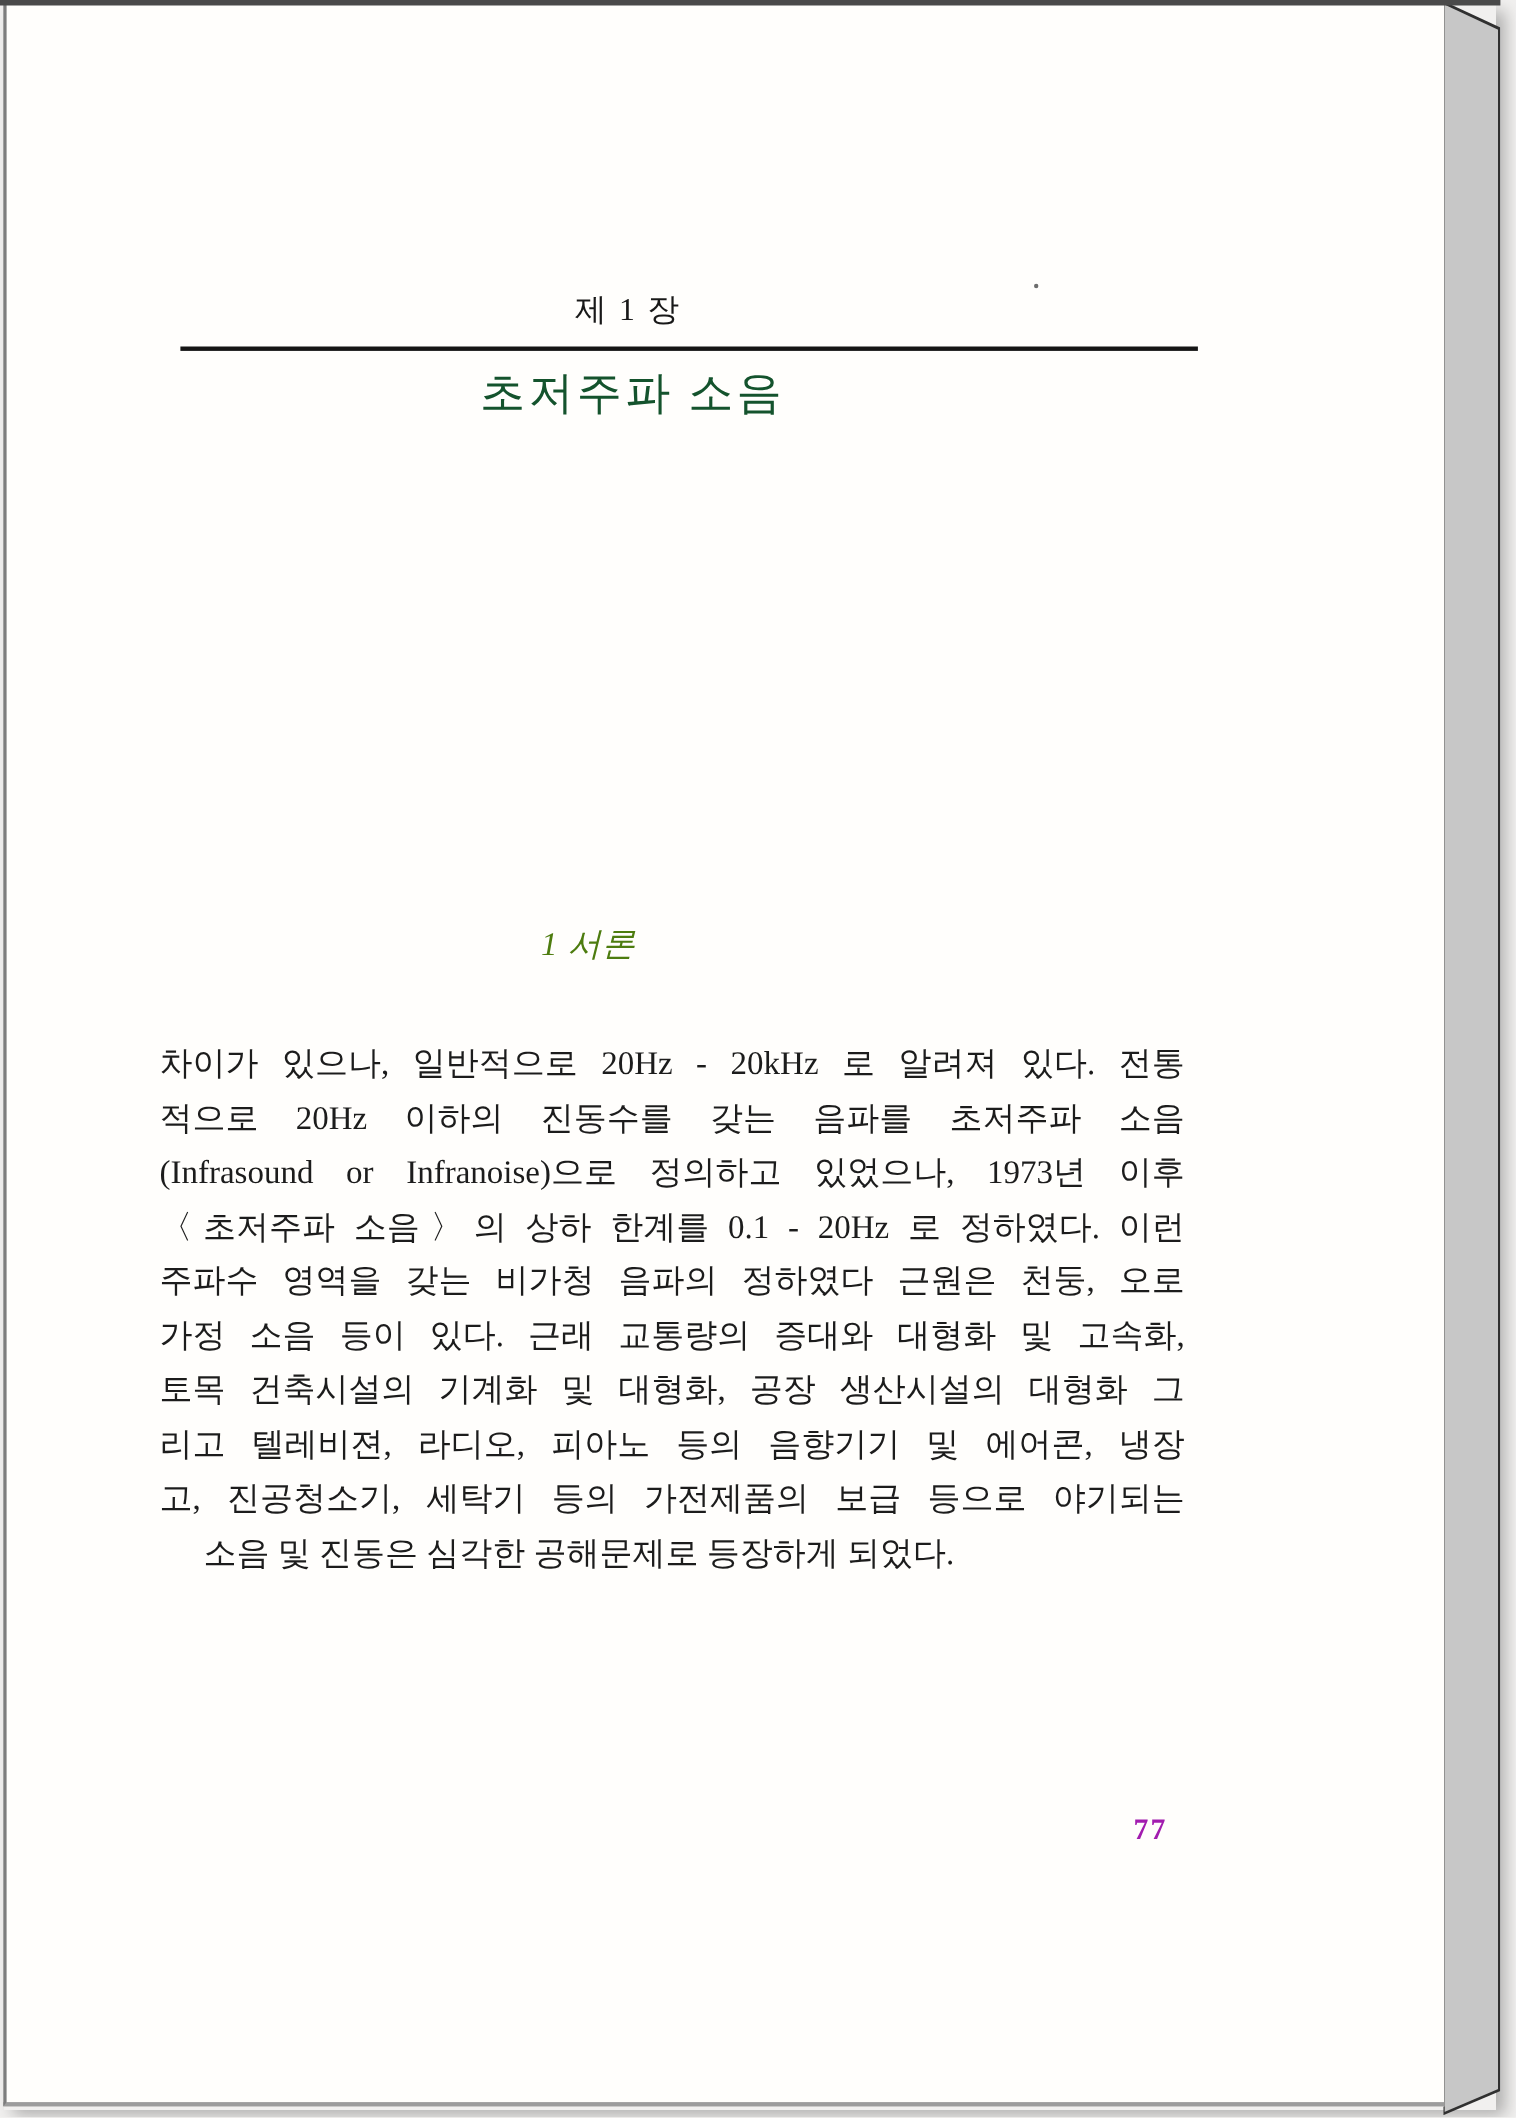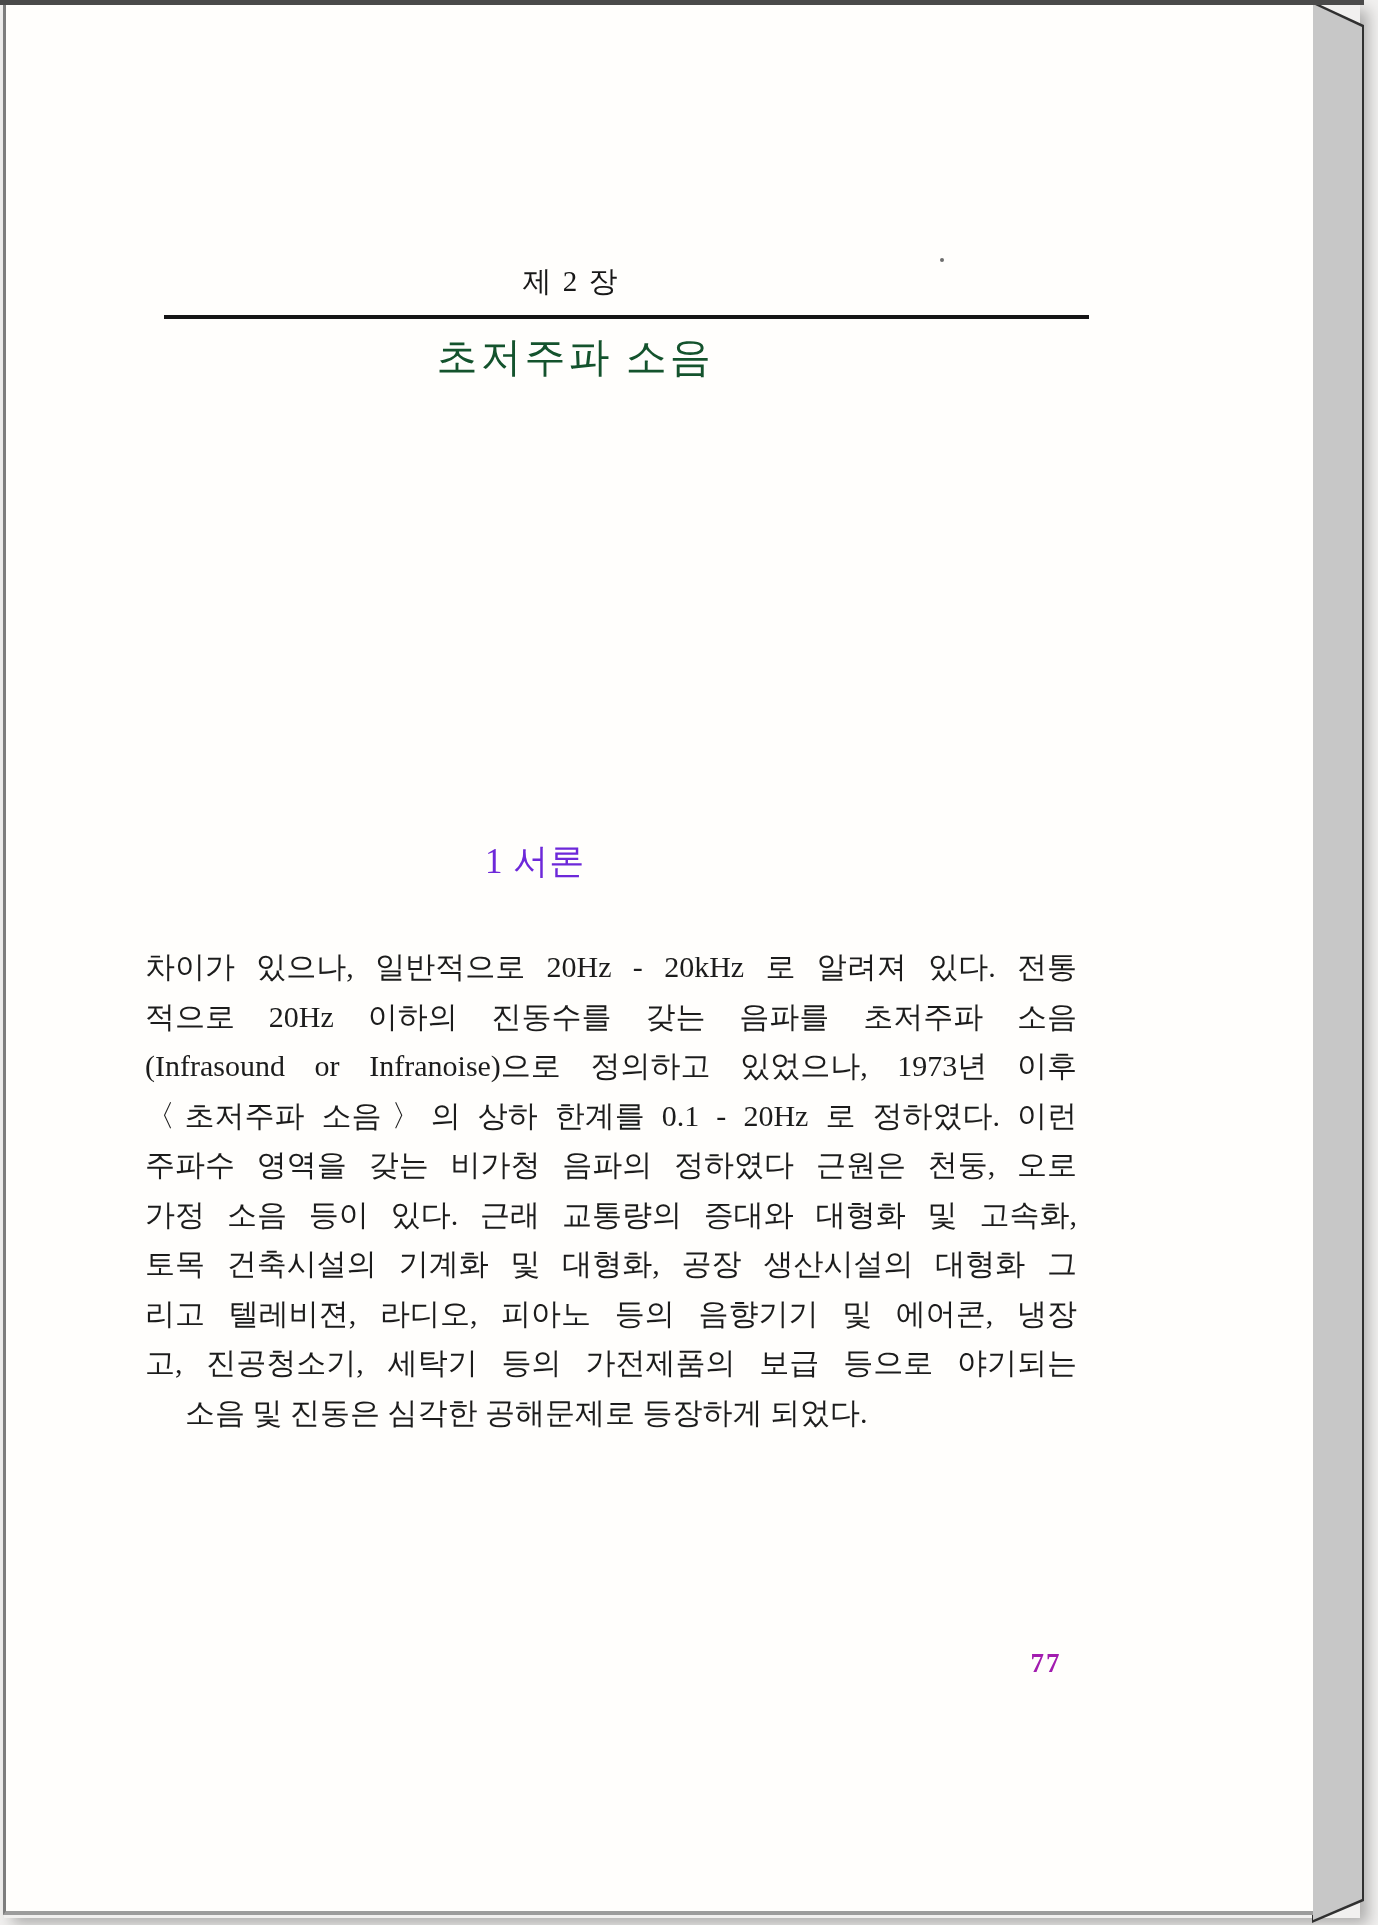--- a/index.html
+++ b/index.html
@@ -78,23 +78,24 @@
     font-size: 41px;
     letter-spacing: 3px;
     color: #14532d;
     font-weight: 500;
   }
   .section-heading {
     position: absolute;
     left: 435px; top: 838px;
     width: 200px;
     text-align: center;
-    font-size: 35px;
+    font-size: 30px;
     letter-spacing: 1px;
-    color: #6d28d9;
+    color: #4d7c0f;
+    font-style: italic;
   }
   .body-paragraph {
     position: absolute;
     left: 145px; top: 942px;
     width: 932px;
     font-size: 30px;
     color: #1c1c1c;
   }
   .bline {
     height: 49.5px;
@@ -130,21 +131,21 @@
 <div class="stage">
 
   <div class="book-shadow"></div>
   <div class="page-side-border"></div>
   <div class="page-side"></div>
   <div class="page-front"></div>
   <div class="top-edge"></div>
 
   <div class="scan-speck"></div>
 
-  <div class="chapter-label">제 2 장</div>
+  <div class="chapter-label">제 1 장</div>
 
   <div class="chapter-rule"></div>
 
   <div class="chapter-title">초저주파 소음</div>
 
   <div class="section-heading">1 서론</div>
 
   <div class="body-paragraph">
     <div class="bline">차이가 있으나, 일반적으로 20Hz - 20kHz 로 알려져 있다. 전통</div>
     <div class="bline">적으로 20Hz 이하의 진동수를 갖는 음파를 초저주파 소음</div>

